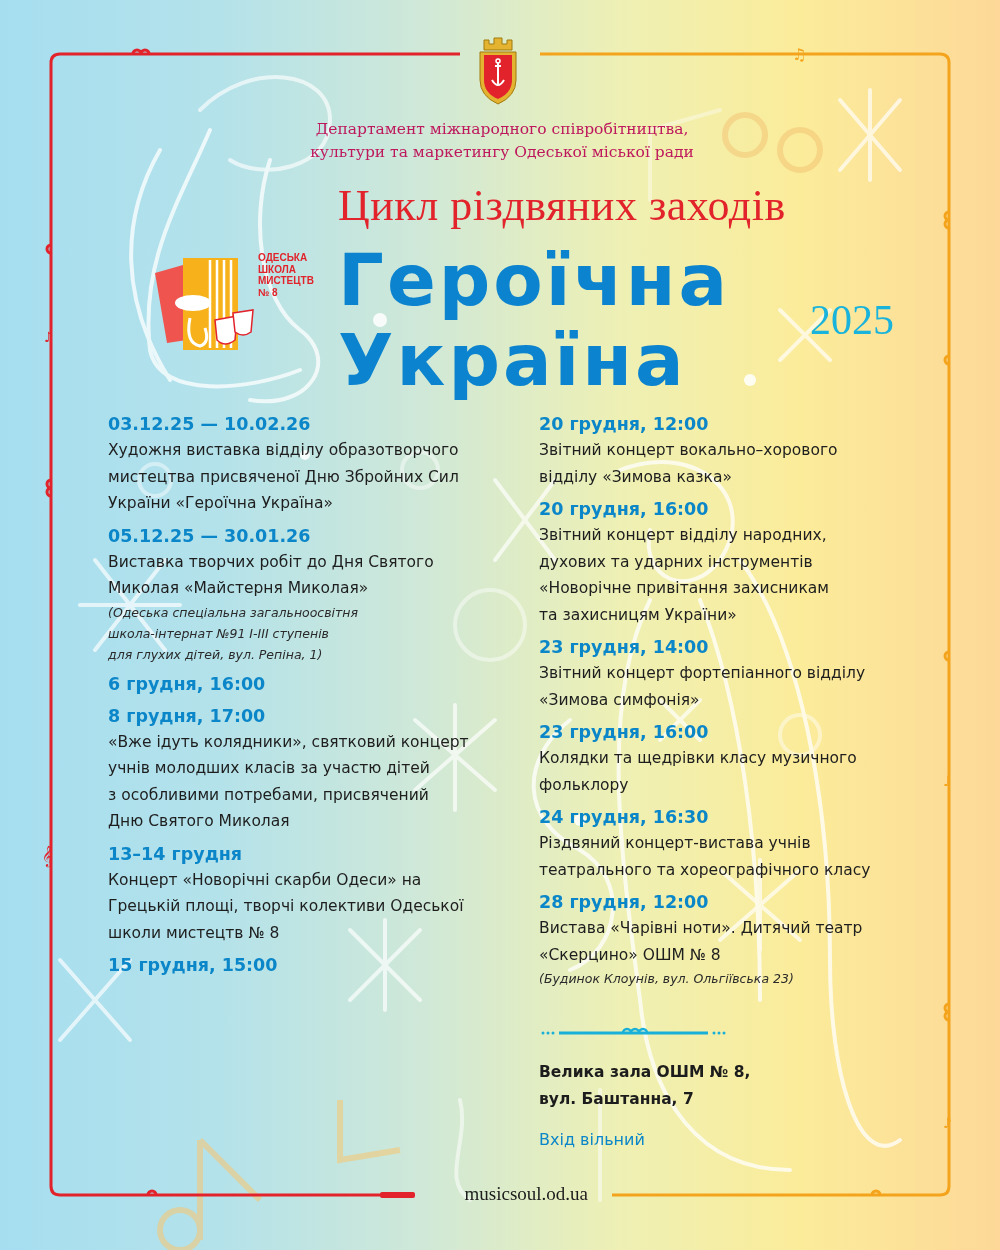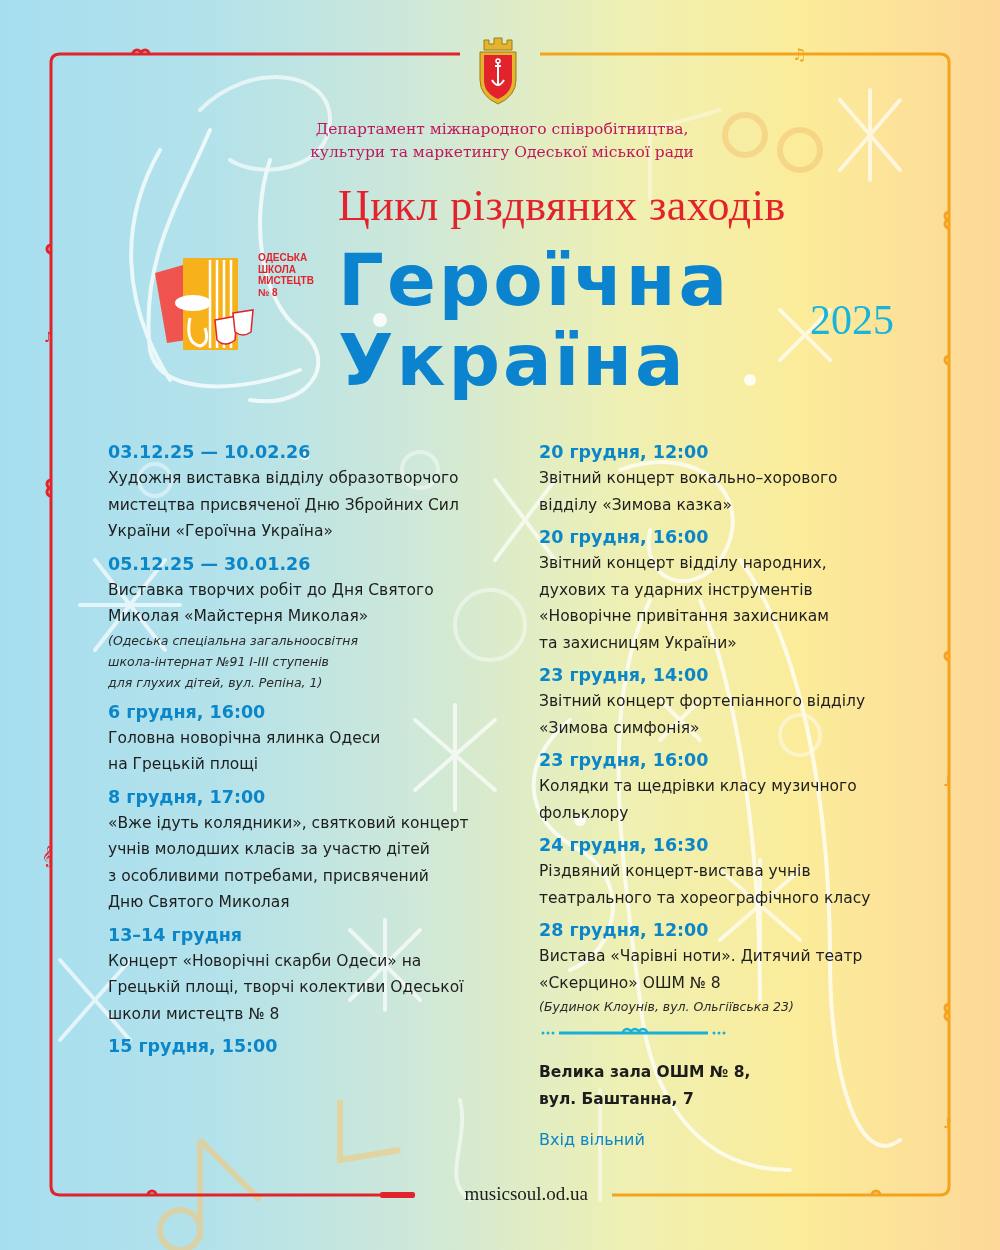--- a/index.html
+++ b/index.html
@@ -31,21 +31,21 @@
   .year {
     position: absolute; left: 810px; top: 296px;
     font-family: "Liberation Serif", serif; font-size: 42px; color: #19b3dc;
   }
   .school-logo { position: absolute; left: 155px; top: 248px; width: 150px; height: 110px; }
   .school-name {
     position: absolute; left: 258px; top: 252px; font-family: "Liberation Sans", sans-serif;
     font-weight: bold; font-size: 10px; line-height: 11.5px; color: #e2232b;
   }
 
-  .col { position: absolute; margin-top: 28px; }
+  .col { position: absolute; }
   .col-left { left: 108px; top: 411px; width: 410px; }
   .col-right { left: 539px; top: 411px; width: 390px; }
   .event { margin-bottom: 6px; }
   .ev-date {
     font-family: "DejaVu Sans", sans-serif; font-weight: bold; color: #0b86c8;
     font-size: 17.5px; line-height: 26px;
   }
   .ev-desc { font-size: 15.5px; line-height: 26.5px; color: #1e1e1e; white-space: pre-line; }
   .ev-note { font-size: 12.5px; line-height: 21px; font-style: italic; color: #2a2a2a; white-space: pre-line; }
 
@@ -196,22 +196,20 @@
   <div class="event">
     <div class="ev-date">05.12.25 — 30.01.26</div>
     <div class="ev-desc">Виставка творчих робіт до Дня Святого
 Миколая  «Майстерня Миколая»</div>
     <div class="ev-note">(Одеська спеціальна загальноосвітня
 школа-інтернат №91 I-III ступенів
 для глухих дітей, вул. Репіна, 1)</div>
   </div>
   <div class="event">
     <div class="ev-date">6 грудня, 16:00</div>
-    <div class="ev-desc">Головна новорічна ялинка Одеси
-на Грецькій площі</div>
   </div>
   <div class="event">
     <div class="ev-date">8 грудня, 17:00</div>
     <div class="ev-desc">«Вже ідуть колядники», святковий концерт
 учнів молодших класів за участю дітей
 з особливими потребами, присвячений
 Дню Святого Миколая</div>
   </div>
   <div class="event">
     <div class="ev-date">13–14 грудня</div>

